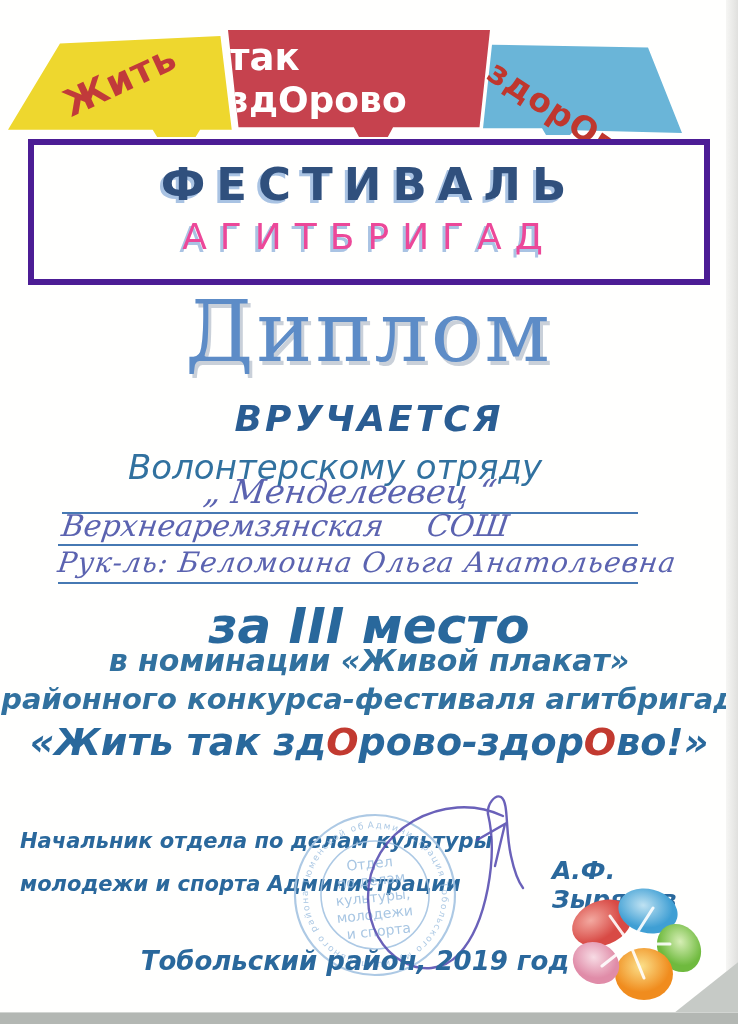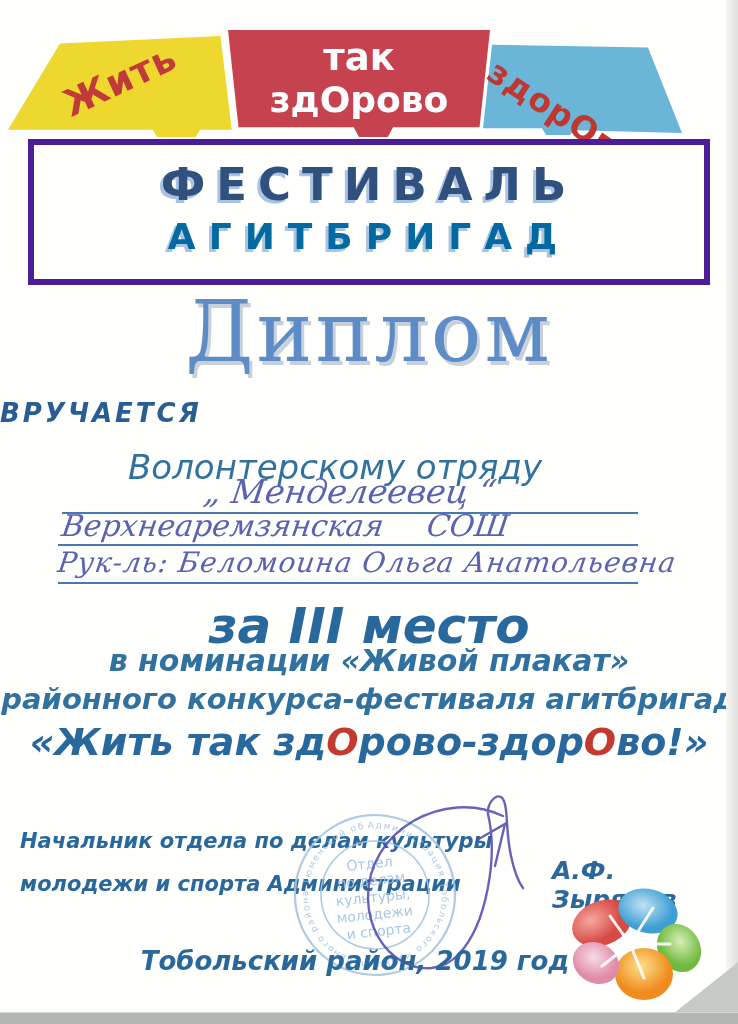--- a/index.html
+++ b/index.html
@@ -8,45 +8,45 @@
   .page { position:relative; width:738px; height:1024px; background:#fffffe; }
 
   
   .banner { position:absolute; }
   .banner-yellow { left:8px; top:33px; width:226px; height:104px; background:#eed72e;
     clip-path:polygon(23% 10%, 94% 3%, 99% 93%, 85% 93%, 83% 100%, 66% 100%, 64% 93%, 0% 93%); }
   .banner-yellow .rot-label { position:absolute; left:52px; top:26px; transform:rotate(-25deg);
     font-size:37px; font-weight:bold; color:#c13a3a; letter-spacing:1px; }
   .banner-red { left:228px; top:30px; width:262px; height:107px; background:#c6424e;
     clip-path:polygon(0 0, 100% 0, 96% 91%, 63% 91%, 61% 100%, 50% 100%, 48% 91%, 4% 91%); 
-    text-align:center; color:#fff; font-weight:bold; }
+    color:#fff; font-weight:bold; }
   .banner-red .l1 { margin-top:8px; font-size:37px; line-height:40px; }
   .banner-red .l2 { font-size:36px; line-height:44px; }
   .banner-blue { left:482px; top:40px; width:200px; height:95px; background:#6ab5d8;
     clip-path:polygon(5% 5%, 83% 8%, 100% 98%, 46% 95%, 44% 100%, 32% 100%, 30% 93%, 0.5% 93%); }
   .blue-label { position:absolute; left:502px; top:52px; transform:rotate(33deg);
     transform-origin:left top; font-size:33px; font-weight:bold; color:#bf372e; letter-spacing:1px; }
 
   
   .title-box { position:absolute; left:28px; top:139px; width:682px; height:146px;
     border:6px solid #4c1d95; background:#fffffe; text-align:center; }
   .title-box .t1 { margin-top:13px; font-size:45px; font-weight:bold; color:#30507d;
     letter-spacing:11px; text-shadow:-3px 3px 0 #a9c3e3; }
-  .title-box .t2 { margin-top:5px; font-size:36px; font-weight:bold; color:#0369a1;
+  .title-box .t2 { margin-top:5px; font-size:36px; font-weight:normal; color:#ec4899;
     letter-spacing:13px; text-shadow:-3px 3px 0 #a9c3e3; }
 
   
   .heading { position:absolute; left:0; top:283px; width:738px; text-align:center;
     font-family:"DejaVu Serif", serif; font-weight:normal; font-size:84px; color:#5d8cc7;
     letter-spacing:3px; text-shadow:3px 4px 0 rgba(100,120,150,.35); }
 
   
   .comic { font-family:"DejaVu Sans", sans-serif; font-style:italic; color:#31719f; }
-  .presented { position:absolute; left:0; top:398px; width:738px; 
-    font-weight:bold; font-size:26px; color:#2a5d93; letter-spacing:3px; }
+  .presented { position:absolute; left:0; top:398px; width:738px; text-align:center;
+    font-weight:bold; font-size:36px; color:#2a5d93; letter-spacing:3px; }
   .recipient { position:absolute; left:128px; top:447px; font-size:34px; font-weight:400; }
   .hw-line { position:absolute; border-bottom:2px solid #4679b3; }
   .hw1 { left:62px; top:472px; width:576px; height:42px; text-align:center; }
   .hw1 .hand-text { font-size:33px; }
   .hw2 { left:58px; top:508px; width:580px; height:38px; }
   .hw2 .hand-text { font-size:30px; word-spacing:34px; padding-left:4px; }
   .hw3 { left:58px; top:546px; width:580px; height:38px; }
   .hw3 .hand-text { font-size:28px; letter-spacing:1px; }
   .hand-text { display:inline-block; font-family:"DejaVu Serif", serif; font-style:italic;
     color:#5b63b0; transform:skewX(-8deg); white-space:nowrap; }

